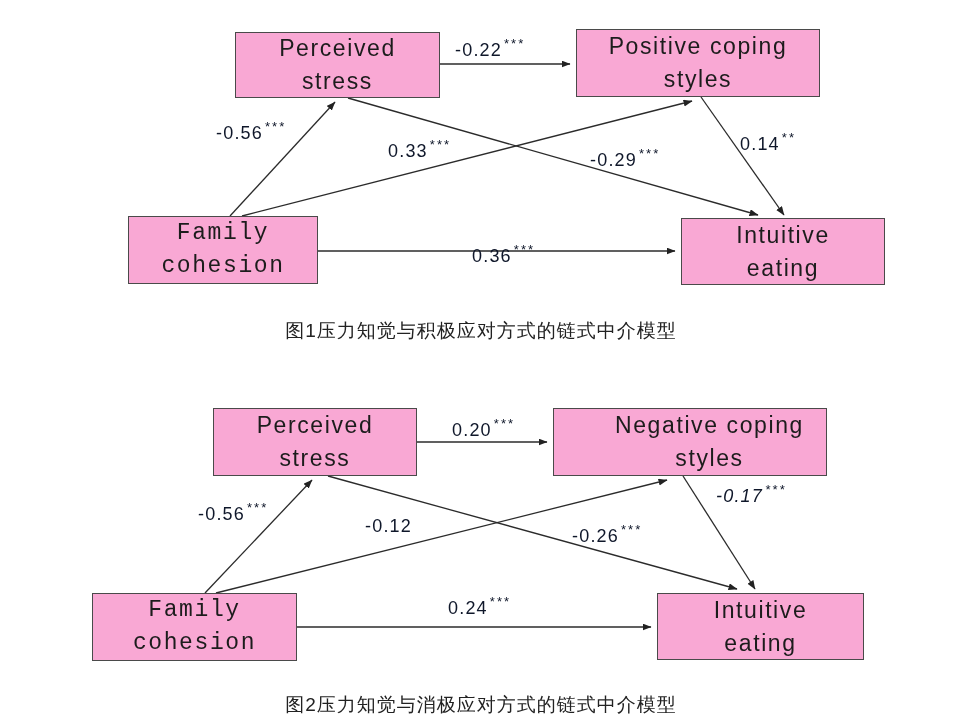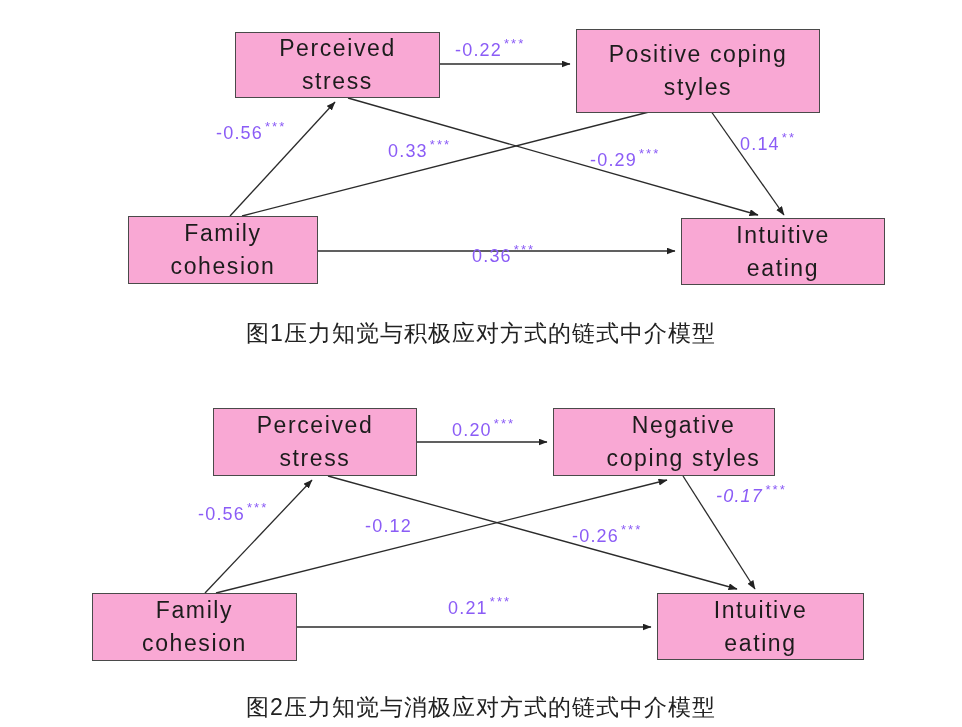--- a/index.html
+++ b/index.html
@@ -30,42 +30,42 @@
   .node .node-label {
     display: inline-block;
     text-align: center;
     font-size: 23px;
     letter-spacing: 1.6px;
     line-height: 1.42;
     color: #1c1c1c;
   }
   .node-label.w-ps  { max-width: 165px; }
   .node-label.w-cs  { max-width: 215px; }
-  .node-label.w-fc  { max-width: 125px; }
+  .node-label.w-fc  { max-width: 125px; font-family: Liberation Mono, monospace; }
   .node-label.w-ie  { max-width: 140px; }
   .plabel {
     position: absolute;
     font-size: 18px;
     letter-spacing: 1.2px;
-    color: #8b5cf6;
+    color: #0f172a;
     white-space: nowrap;
     background: transparent;
   }
   .plabel sup {
     font-size: 13px;
     letter-spacing: 2px;
     vertical-align: 8px;
     margin-left: 2px;
   }
   .caption {
     position: absolute;
     left: 0;
     width: 100%;
     text-align: center;
-    font-size: 23px;
+    font-size: 19px;
     letter-spacing: 1px;
     color: #222222;
   }
 </style>
 </head>
 <body>
 
 <div class="page">
 
   <svg class="arrow-layer" viewBox="0 0 962 727" xmlns="http://www.w3.org/2000/svg">
@@ -87,21 +87,21 @@
     <line x1="216" y1="593" x2="667" y2="480" stroke="#2b2b2b" stroke-width="1.3" marker-end="url(#ah)"></line>
     <line x1="328" y1="476" x2="737" y2="589" stroke="#2b2b2b" stroke-width="1.3" marker-end="url(#ah)"></line>
     <line x1="683" y1="476" x2="755" y2="589" stroke="#2b2b2b" stroke-width="1.3" marker-end="url(#ah)"></line>
     <line x1="297" y1="627" x2="651" y2="627" stroke="#2b2b2b" stroke-width="1.6" marker-end="url(#ah)"></line>
   </svg>
 
   <div>
     <div class="node" style="left:235px; top:32px; width:205px; height:66px;">
       <span class="node-label w-ps">Perceived stress</span>
     </div>
-    <div class="node" style="left:576px; top:29px; width:244px; height:84px;">
+    <div class="node" style="left:576px; top:29px; width:244px; height:68px;">
       <span class="node-label w-cs">Positive coping styles</span>
     </div>
     <div class="node" style="left:128px; top:216px; width:190px; height:68px;">
       <span class="node-label w-fc">Family cohesion</span>
     </div>
     <div class="node" style="left:681px; top:218px; width:204px; height:67px;">
       <span class="node-label w-ie">Intuitive eating</span>
     </div>
 
     <div class="plabel" style="left:455px; top:36px;"><span>-0.22</span><sup>***</sup></div>
@@ -111,33 +111,33 @@
     <div class="plabel" style="left:740px; top:130px;"><span>0.14</span><sup>**</sup></div>
     <div class="plabel" style="left:472px; top:218px;margin-top:24px;"><span>0.36</span><sup>***</sup></div>
 
     <div class="caption" style="top:318px;">图1压力知觉与积极应对方式的链式中介模型</div>
   </div>
 
   <div>
     <div class="node" style="left:213px; top:408px; width:204px; height:68px;">
       <span class="node-label w-ps">Perceived stress</span>
     </div>
-    <div class="node" style="left:553px; top:408px; width:222px; height:68px;padding-left:39px;">
+    <div class="node" style="left:553px; top:408px; width:274px; height:68px;padding-left:39px;">
       <span class="node-label w-cs">Negative coping styles</span>
     </div>
     <div class="node" style="left:92px; top:593px; width:205px; height:68px;">
       <span class="node-label w-fc">Family cohesion</span>
     </div>
     <div class="node" style="left:657px; top:593px; width:207px; height:67px;">
       <span class="node-label w-ie">Intuitive eating</span>
     </div>
 
     <div class="plabel" style="left:452px; top:416px;"><span>0.20</span><sup>***</sup></div>
     <div class="plabel" style="left:198px; top:500px;"><span>-0.56</span><sup>***</sup></div>
     <div class="plabel" style="left:365px; top:512px;"><span>-0.12</span><sup></sup></div>
     <div class="plabel" style="left:572px; top:522px;"><span>-0.26</span><sup>***</sup></div>
     <div class="plabel" style="left:716px; top:482px;font-style:italic;"><span>-0.17</span><sup>***</sup></div>
-    <div class="plabel" style="left:448px; top:594px;"><span>0.21</span><sup>***</sup></div>
+    <div class="plabel" style="left:448px; top:594px;"><span>0.24</span><sup>***</sup></div>
 
     <div class="caption" style="top:692px;">图2压力知觉与消极应对方式的链式中介模型</div>
   </div>
 
 </div>
 
 </body></html>

